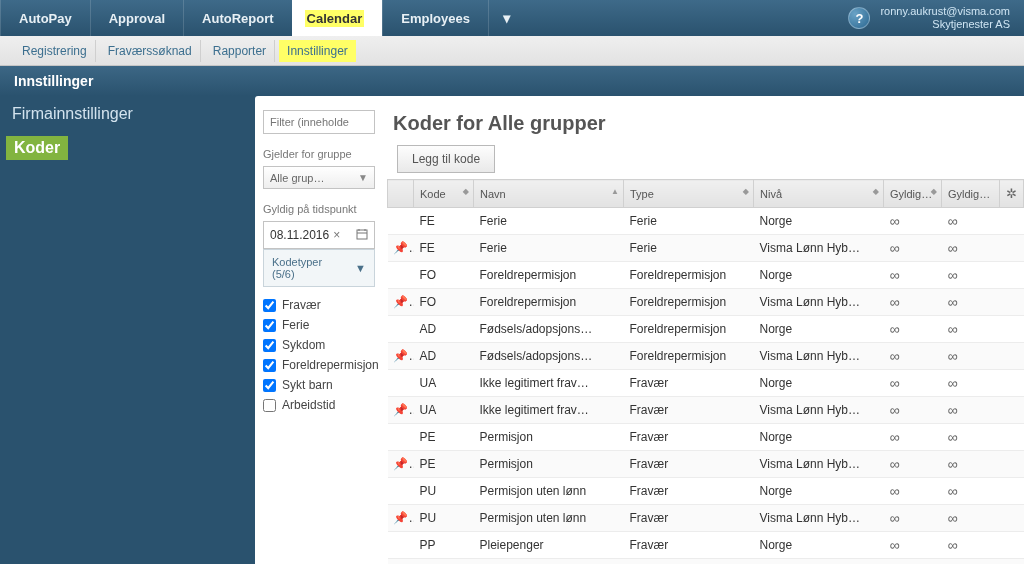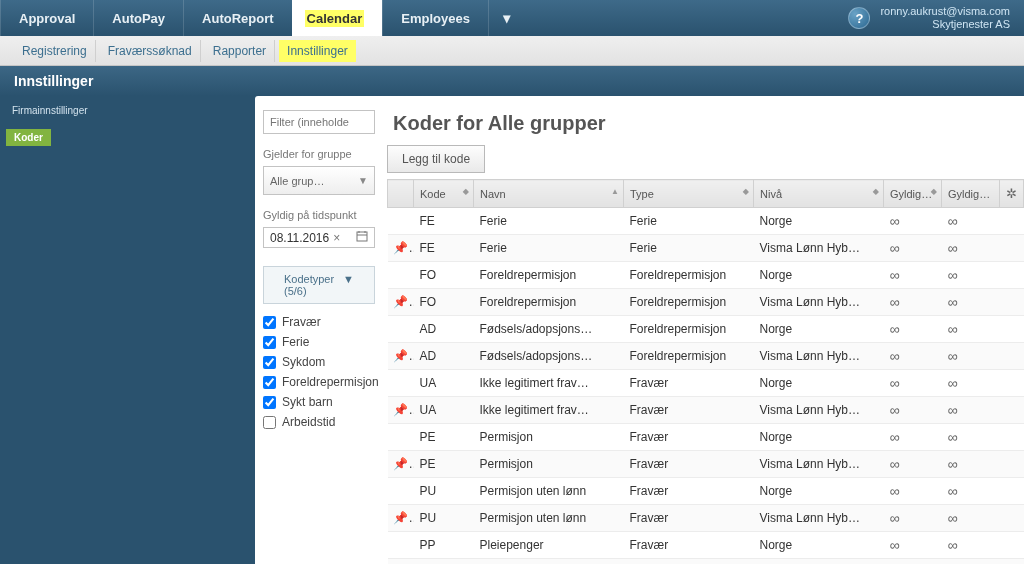--- a/index.html
+++ b/index.html
@@ -25,43 +25,43 @@
   .subnav a { color:#3c6f8f; padding:4px 8px; text-decoration:none; cursor:pointer; border-right:1px solid #cfcfcf; }
   .subnav a:last-child { border-right:none; }
   .subnav a.hl { background:#ffff66; color:#3c6f8f; }
 
   
   .sectionbar { height:30px; background:linear-gradient(#3c6785,#2a526e); color:#fff; font-weight:bold; display:flex; align-items:center; padding-left:14px; font-size:14px; }
 
   
   .main { display:flex; height: calc(564px - 36px - 30px - 30px); background:#2a526e; }
   .leftnav { width:290px; background:#2a526e; position:relative; }
-  .leftnav-item { color:#d3e3ee; padding:8px 12px; cursor:pointer; font-size:10px; }
+  .leftnav-item { color:#d3e3ee; padding:8px 12px; cursor:pointer; font-size:16px; }
   .leftnav-item.active { background:#82b440; color:#fff; font-weight:bold; display:inline-block; margin:4px 0 0 6px; padding:3px 8px; }
   .leftnav .firmainn { padding:9px 12px; }
   .content { flex:1; background:#fff; border-top-left-radius:3px; padding:14px 0 0 0; display:flex; position:relative;}
 
   
   .filters { width:128px; padding:0 8px 0 8px; }
   .filters input[type=text] { width:100%; height:24px; border:1px solid #c3c3c3; padding:8px 6px; color:#999; font-size:11px; margin-bottom:14px;}
   .filters .lbl { color:#777; font-size:11px; margin-bottom:6px; }
-  .sel { width:100%; height:29px; border:1px solid #c3c3c3; background:linear-gradient(#fff,#eee); display:flex; align-items:center; padding:0 6px; color:#666; font-size:11px; justify-content:space-between; cursor:pointer; }
+  .sel { width:100%; height:23px; border:1px solid #c3c3c3; background:linear-gradient(#fff,#eee); display:flex; align-items:center; padding:0 6px; color:#666; font-size:11px; justify-content:space-between; cursor:pointer; }
   .sel .chev { color:#888; font-size:10px; }
-  .dateinput { width:100%; height:21px; border:1px solid #c3c3c3; display:flex; align-items:center; padding:0 6px; font-size:12px; color:#333; background:#fff; justify-content:space-between; }
+  .dateinput { width:100%; height:28px; border:1px solid #c3c3c3; display:flex; align-items:center; padding:0 6px; font-size:12px; color:#333; background:#fff; justify-content:space-between; }
   .dateinput .cal { color:#777; }
   .dateinput .x { color:#777; margin-left:4px; cursor:pointer;}
-  .codebox { border:1px solid #c9d4db; background:#f2f6f8; padding:6px 20px; display:flex; justify-content:space-between; color:#4a7089; font-size:11px; cursor:pointer; margin-top:18px; }
+  .codebox { border:1px solid #c9d4db; background:#f2f6f8; padding:6px 8px; display:flex; justify-content:space-between; align-items:center; color:#4a7089; font-size:11px; cursor:pointer; }
   .chk-list { margin-top:8px; }
   .chk-row { display:flex; align-items:center; gap:6px; padding:3px 0; font-size:12px; color:#444;}
   .chk-row input { width:13px; height:13px; }
 
   
   .tablewrap { flex:1; padding:0 0 0 4px; overflow:hidden;}
   .tablewrap h2 { font-size:20px; color:#555; margin:2px 0 10px 0; font-weight:bold; padding-left:6px;}
-  .btn { display:inline-block; height:28px; line-height:26px; padding:0 14px; border:1px solid #b9b9b9; background:linear-gradient(#fdfdfd,#e9e9e9); color:#555; font-size:12px; cursor:pointer; margin-left:0; margin-bottom:6px;}
+  .btn { display:inline-block; height:28px; line-height:26px; padding:0 14px; border:1px solid #b9b9b9; background:linear-gradient(#fdfdfd,#e9e9e9); color:#555; font-size:12px; cursor:pointer; margin-left:10px; margin-bottom:6px;}
   table { width:100%; border-collapse:collapse; table-layout:fixed; }
   thead th { background:linear-gradient(#f0f0f0,#e2e2e2); border:1px solid #d0d0d0; font-weight:normal; color:#555; font-size:11px; text-align:left; padding:6px 6px; position:relative; white-space:nowrap; overflow:hidden; text-overflow:ellipsis;margin-top:22px;}
   thead th .sort { position:absolute; right:4px; top:7px; color:#999; font-size:8px; }
   tbody td { border-bottom:1px solid #ececec; padding:5px 6px; font-size:12px; color:#333; white-space:nowrap; overflow:hidden; text-overflow:ellipsis;}
   tbody tr:nth-child(even) td { background:#fafafa; }
   .pin { color:#333; font-size:12px; text-align:center; }
   .inf { font-size:14px; color:#666; }
   col.pin { width:26px; }
   col.kode { width:60px; }
   col.navn { width:150px; }
@@ -72,24 +72,24 @@
   col.gear { width:24px; }
   .gear-icon { color:#666; font-size:13px; cursor:pointer; }
   .coldrag{ margin-left:3px; }
 </style>
 </head>
 <body>
 
 <div class="topbar">
   <div class="topnav" id="topnav">
       <div class="topnav-item">
+        <span>AutoPay</span>
+      </div>
+      <div class="topnav-item">
         <span>Approval</span>
-      </div>
-      <div class="topnav-item">
-        <span>AutoPay</span>
       </div>
       <div class="topnav-item">
         <span>AutoReport</span>
       </div>
       <div class="topnav-item active">
         <span>Calendar</span>
       </div>
       <div class="topnav-item">
         <span>Employees</span>
       </div>

